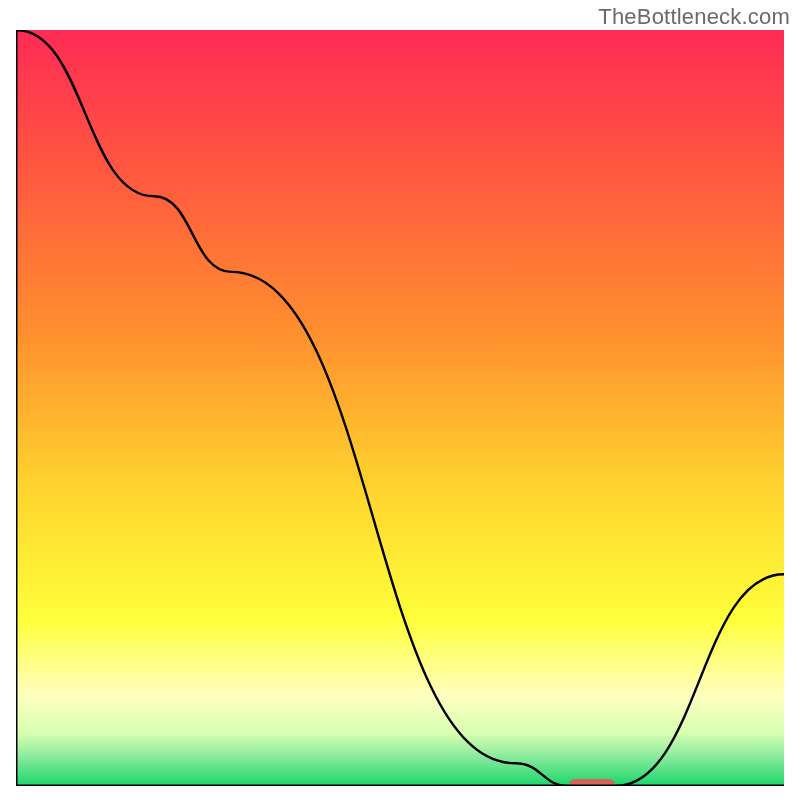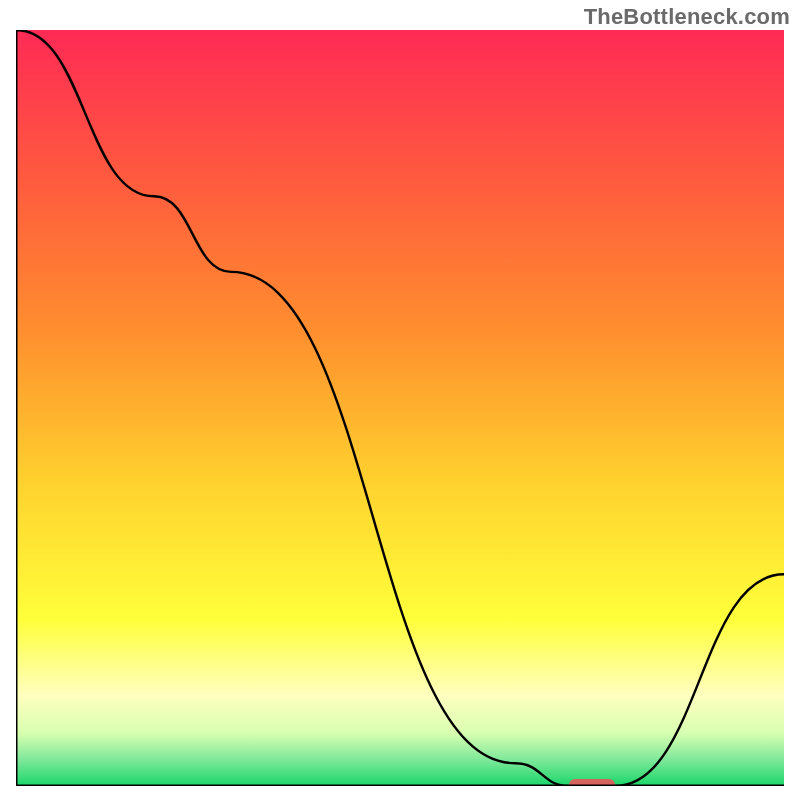--- a/index.html
+++ b/index.html
@@ -14,21 +14,21 @@
   .container {
     position: relative;
     width: 800px;
     height: 800px;
   }
   .watermark {
     position: absolute;
     top: 4px;
     right: 10px;
     font-size: 22px;
-    font-weight: 700;
+    font-weight: 400;
     color: #6a6a6a;
     letter-spacing: 0.2px;
     z-index: 10;
   }
   .plot-frame {
     position: absolute;
     left: 16px;
     top: 30px;
     width: 768px;
     height: 756px;

